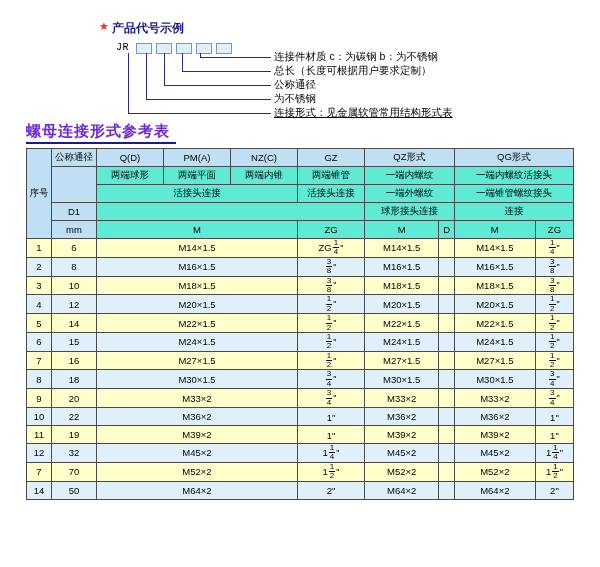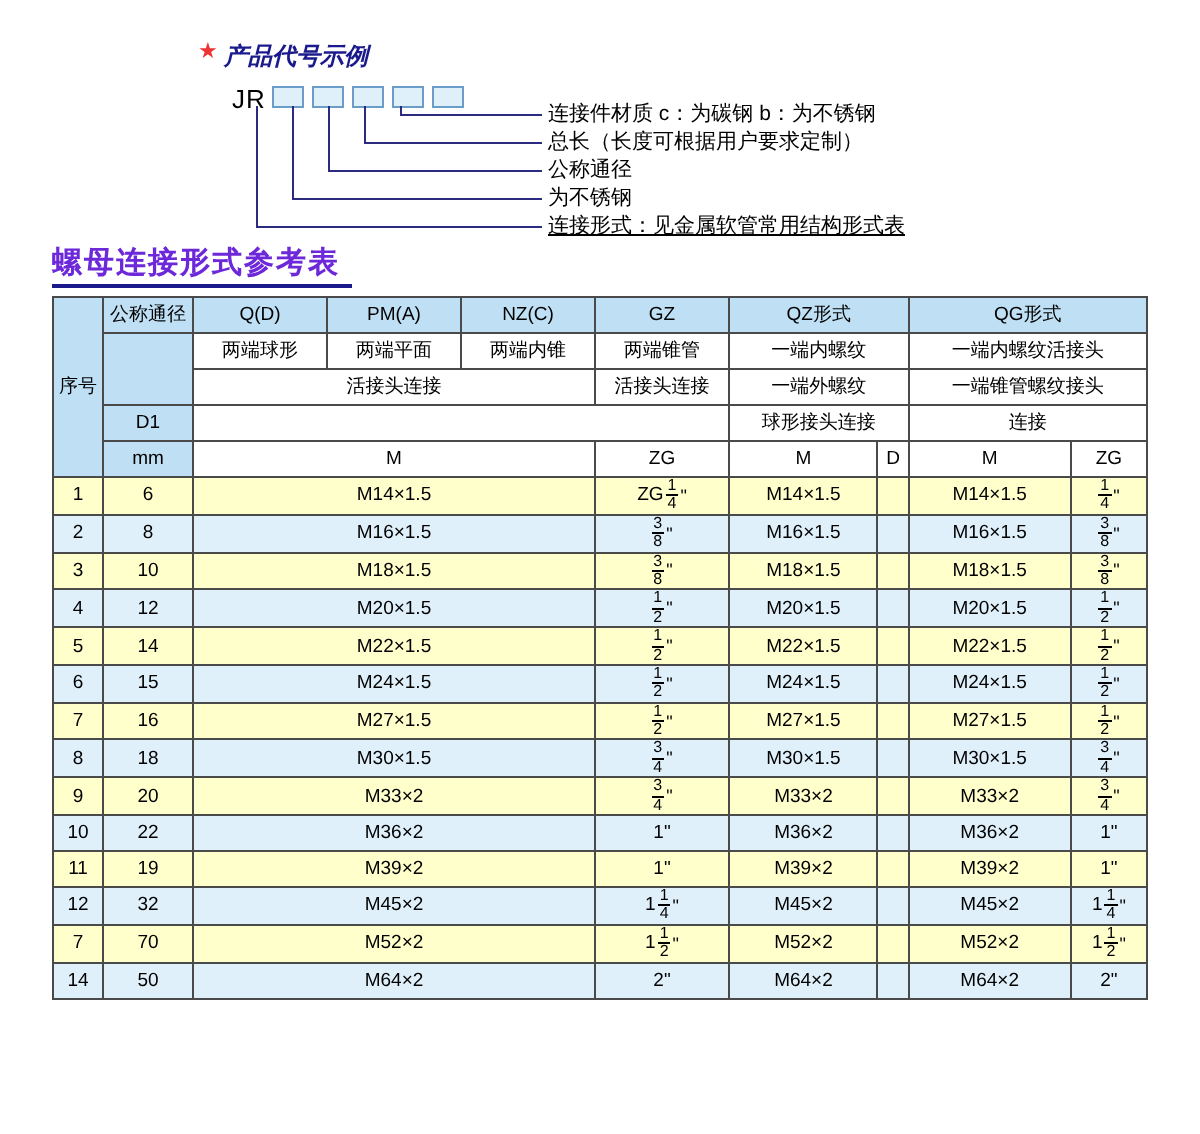--- a/index.html
+++ b/index.html
@@ -18,34 +18,34 @@
     height:118px;
     margin:0;
   }
   .legend-title{
     position:absolute;
     left:112px; top:20px;
     font-size:12px;
     font-weight:bold;
     color:#1a1a8c;
     white-space:nowrap;
-    font-style:italic;
   }
   .legend-star{
     position:absolute;
     left:99px; top:21px;
     font-size:11px;
     color:#e33;
     line-height:1;
   }
   .jr-label{
     position:absolute;
     left:116px; top:42px;
-    font-size:13px;
+    font-size:10px;
     letter-spacing:.5px;
+    font-family:Liberation Mono, monospace;
   }
   .boxes{
     position:absolute;
     left:136px; top:43px;
     display:flex;
     gap:4px;
   }
   .boxes span{
     display:block;
     width:14px;height:9px;
@@ -92,21 +92,21 @@
   }
   table.main th, table.main td{
     border:1px solid #4a4a4a;
     text-align:center;
     vertical-align:middle;
     padding:0;
     height:17px;
     background:#ffffcc;
   }
   table.main thead th{
-    background:#ffffff;
+    background:#5eead4;
     font-weight:normal;
     font-size:9.5px;
   }
   table.main thead th.bluehdr{background:#bfe0f4;}
   tr.alt td{background:#dff0fb;}
   td.idx, th.idx{width:24px;}
   td.dn, th.dn{width:44px;}
   .colw{width:66px;}
   .frac{
     display:inline-block;

